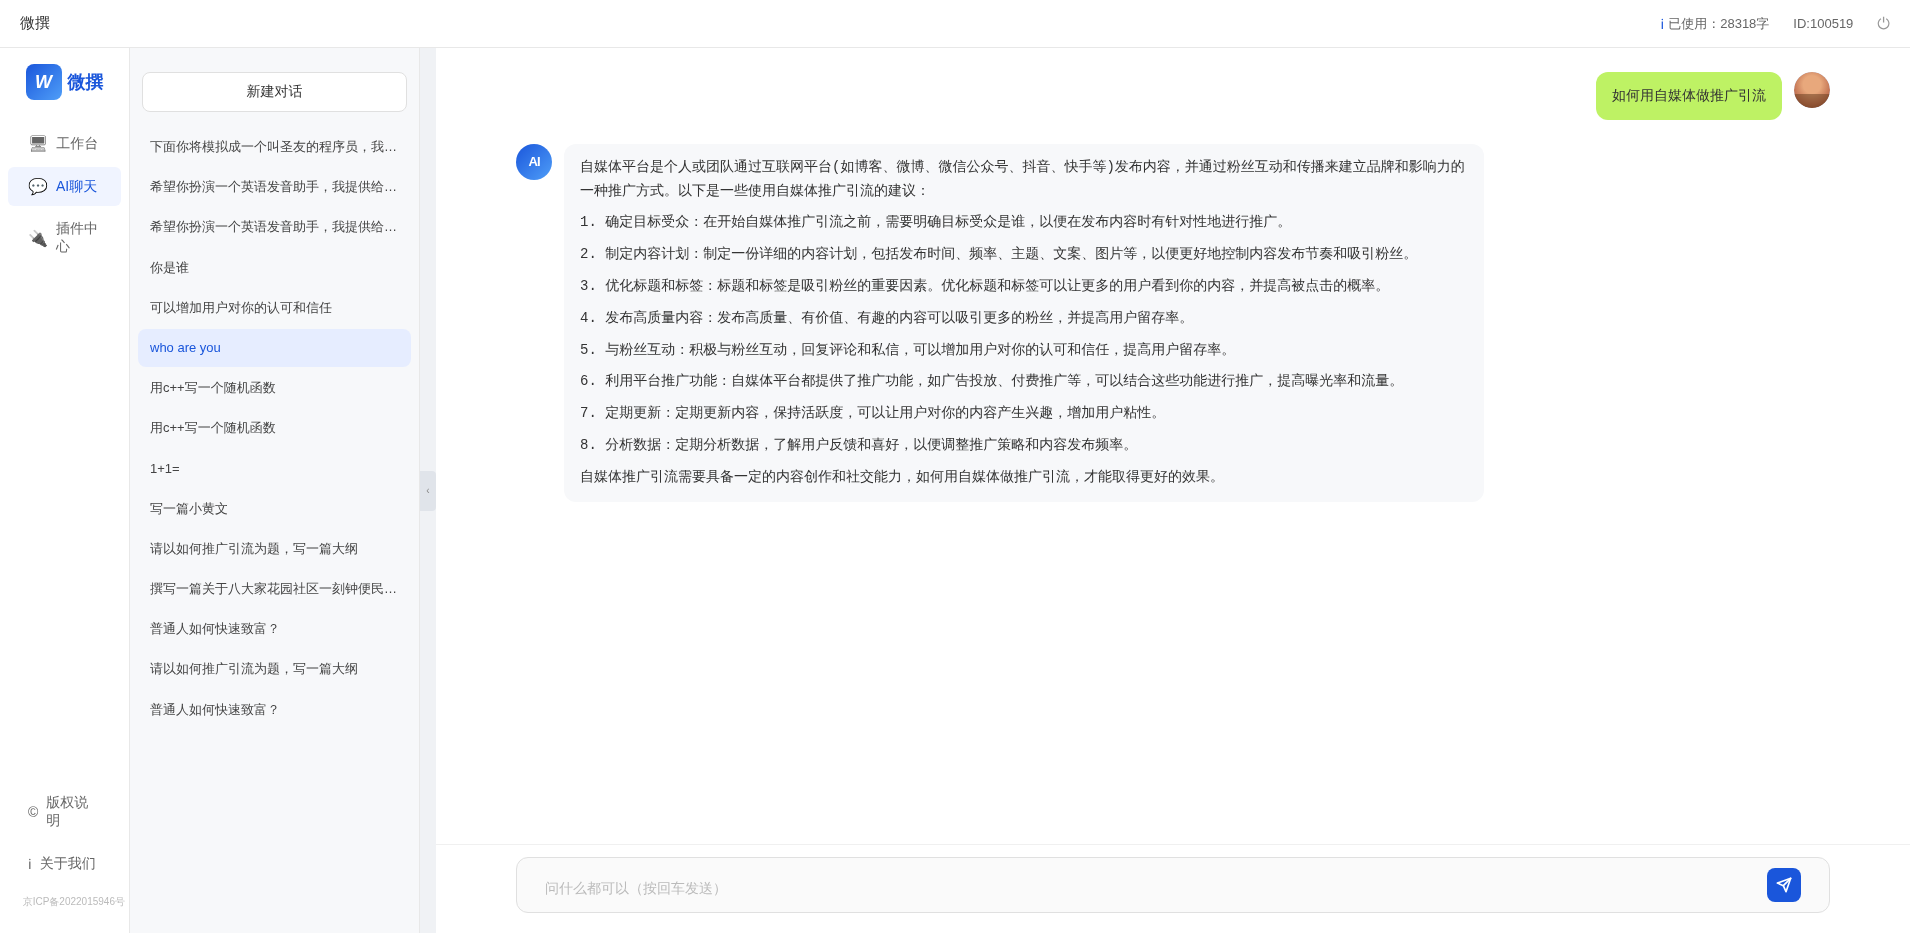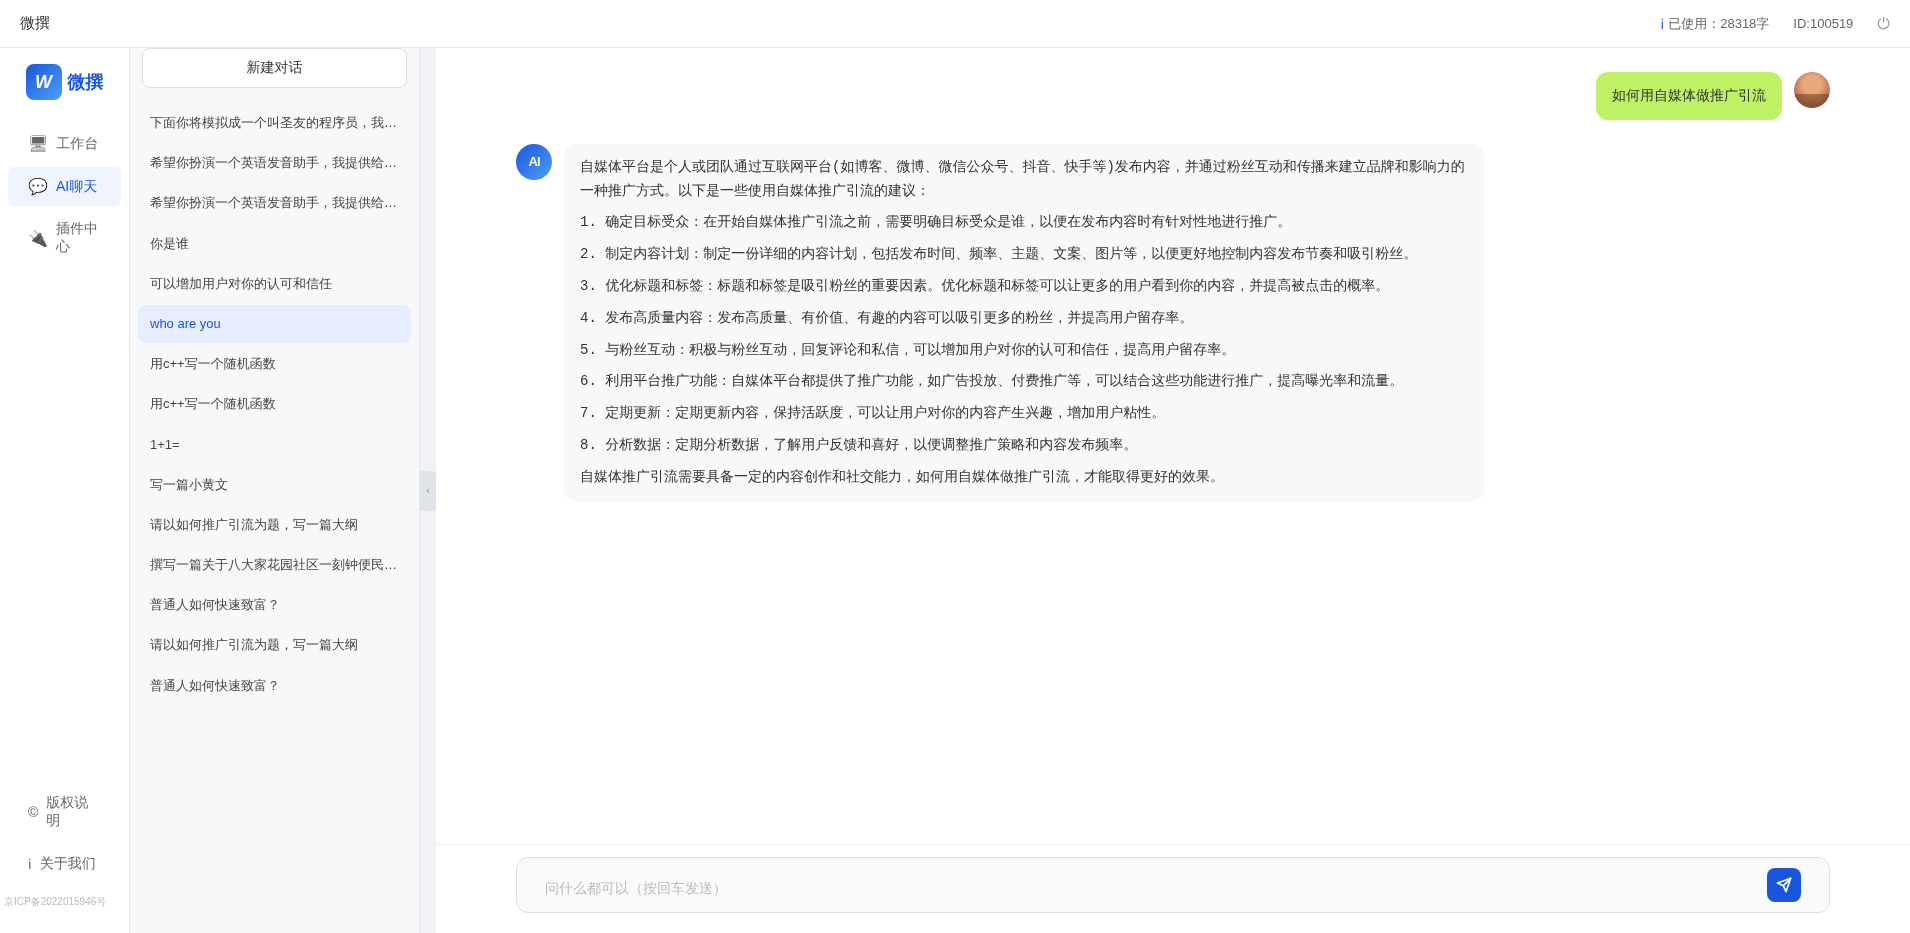--- a/index.html
+++ b/index.html
@@ -96,36 +96,36 @@
     .nav-spacer { flex: 1; }
     .nav-bottom {
       width: 100%;
       display: flex;
       flex-direction: column;
       gap: 4px;
     }
     .icp-text {
       font-size: 10px;
       color: #bbb;
-      text-align: left;
+      text-align: right;
       padding: 8px 4px;
     }
 
     
     .chat-sidebar {
       width: 290px;
       background: #f7f8fa;
       border-right: 1px solid #e8e8e8;
       display: flex;
       flex-direction: column;
       flex-shrink: 0;
       overflow: hidden;
     }
     .new-chat-btn {
-      margin: 0 12px 12px;
+      margin: 24px 12px 12px;
       padding: 10px;
       background: #fff;
       border: 1px solid #e0e0e0;
       border-radius: 8px;
       text-align: center;
       cursor: pointer;
       font-size: 14px;
       color: #333;
       font-weight: 500;
     }

